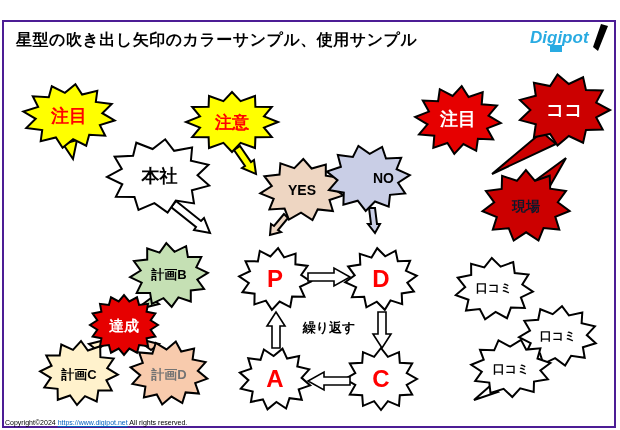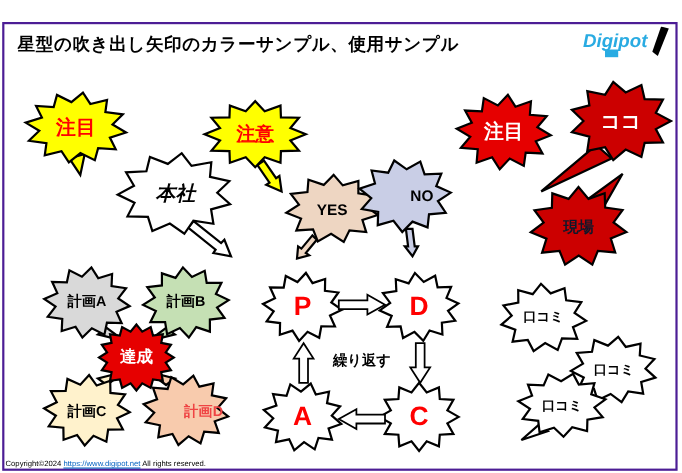--- a/index.html
+++ b/index.html
@@ -76,21 +76,21 @@
       <polygon fill="#ffff00" points="95.6,40.5 80.9,45.1 86.2,55.7 70.2,54.7 67.2,65.7 54.1,59.2 43.6,67.7 36.9,57.5 21.7,61.2 23.2,50.1 7.3,48.0 16.7,38.8 4.4,31.5 19.1,26.9 13.8,16.3 29.8,17.3 32.8,6.3 45.9,12.8 56.4,4.3 63.1,14.5 78.3,10.8 76.8,21.9 92.7,24.0 83.3,33.2"></polygon>
     </svg>
     <span class="bubble-label" style="left: 50%; top: 45%; font-size: 18px; color: rgb(255, 0, 0);">注目</span>
   </div>
 
   <div class="bubble" style="left:100px;top:112px;width:118px;height:100px">
     <svg viewBox="0 0 118 100">
       <polygon points="72,67 97,87 100,84 106,99 90,96 92,93 67,73" fill="#ffffff"></polygon>
       <polygon fill="#ffffff" points="105.2,51.6 87.9,56.3 90.0,69.4 71.8,66.6 63.6,78.5 50.4,69.2 34.5,76.0 30.5,63.1 11.9,62.7 18.3,50.3 3.0,42.9 17.8,34.9 10.6,22.7 29.1,21.7 32.3,8.7 48.6,15.0 61.2,5.3 70.1,16.8 88.1,13.5 86.9,26.7 104.5,30.7 93.5,41.3"></polygon>
     </svg>
-    <span class="bubble-label" style="left: 47%; top: 42%; font-size: 18px; color: rgb(0, 0, 0); font-style: italic;">本社</span>
+    <span class="bubble-label" style="left: 47%; top: 42%; font-size: 18px; color: rgb(0, 0, 0);">本社</span>
   </div>
 
   <div class="bubble" style="left:178px;top:66px;width:100px;height:88px">
     <svg viewBox="0 0 100 88">
       <polygon points="58,58 69,74 72,72 74,86 60,80 63,78 52,62" fill="#ffff00"></polygon>
       <polygon fill="#ffff00" points="96.0,34.0 82.0,39.6 89.8,49.0 73.4,49.3 73.0,60.0 58.6,54.9 50.0,64.0 41.4,54.9 27.0,60.0 26.6,49.3 10.2,49.0 18.0,39.6 4.0,34.0 18.0,28.4 10.2,19.0 26.6,18.7 27.0,8.0 41.4,13.1 50.0,4.0 58.6,13.1 73.0,8.0 73.4,18.7 89.8,19.0 82.0,28.4"></polygon>
     </svg>
     <span class="bubble-label" style="left: 50%; top: 39%; font-size: 17px; color: rgb(255, 0, 0); text-decoration: underline;">注意</span>
   </div>
 
@@ -126,27 +126,20 @@
   </div>
 
   <div class="bubble" style="left:474px;top:134px;width:96px;height:92px">
     <svg viewBox="0 0 96 92">
       <polygon points="58,24 88,2 72,30" stroke-width="2.5" fill="#cc0000"></polygon>
       <polygon stroke-width="2.5" fill="#cc0000" points="91.6,55.0 77.3,60.8 81.3,73.5 65.5,72.1 60.5,84.5 48.1,76.3 35.7,84.6 30.7,72.2 14.8,73.7 18.8,61.0 4.5,55.2 16.2,46.3 7.9,35.1 23.7,32.9 24.1,19.8 38.9,24.8 47.9,14.0 57.0,24.8 71.7,19.7 72.2,32.7 88.0,34.9 79.8,46.2"></polygon>
     </svg>
     <span class="bubble-label" style="left: 50%; top: 54%; font-size: 14px; color: #0f172a;">現場</span>
   </div>
 
-  <div class="bubble" style="left:33px;top:216px;width:84px;height:76px">
-    <svg viewBox="0 0 84 76">
-      <polygon points="60,60 76,72 52,66" fill="#d9d9d9"></polygon>
-      <polygon fill="#d9d9d9" points="80.8,40.3 68.9,45.5 73.6,55.8 60.2,55.4 57.9,66.2 46.5,60.4 37.9,68.8 31.7,59.1 19.1,62.9 19.6,51.9 6.4,50.0 13.5,40.7 3.2,33.7 15.1,28.5 10.4,18.2 23.8,18.6 26.1,7.8 37.5,13.6 46.1,5.2 52.3,14.9 64.9,11.1 64.4,22.1 77.6,24.0 70.5,33.3"></polygon>
-    </svg>
-    <span class="bubble-label" style="left: 50%; top: 48%; font-size: 13px; color: rgb(0, 0, 0);">計画A</span>
-  </div>
 
   <div class="bubble" style="left:123px;top:216px;width:84px;height:76px">
     <svg viewBox="0 0 84 76">
       <polygon points="24,60 8,72 32,66" fill="#c5e0b4"></polygon>
       <polygon fill="#c5e0b4" points="80.9,34.8 70.3,41.5 77.1,51.0 63.8,52.5 63.8,63.5 51.4,59.4 44.7,68.9 36.5,60.2 24.9,65.8 23.1,54.9 9.7,54.9 14.7,44.7 3.1,39.2 13.7,32.5 6.9,23.0 20.2,21.5 20.2,10.5 32.6,14.6 39.3,5.1 47.5,13.8 59.1,8.2 60.9,19.1 74.3,19.1 69.3,29.3"></polygon>
     </svg>
     <span class="bubble-label" style="left: 50%; top: 48%; font-size: 13px; color: rgb(0, 0, 0);">計画B</span>
   </div>
 
   <div class="bubble" style="left:33px;top:312px;width:84px;height:76px">
@@ -155,21 +148,21 @@
       <polygon fill="#fff2cc" points="80.9,40.7 69.4,46.3 74.7,56.4 61.3,56.6 59.7,67.5 48.0,62.2 40.0,71.0 33.1,61.5 20.8,65.8 20.6,54.8 7.3,53.5 13.8,43.9 3.1,37.3 14.6,31.7 9.3,21.6 22.7,21.4 24.3,10.5 36.0,15.8 44.0,7.0 50.9,16.5 63.2,12.2 63.4,23.2 76.7,24.5 70.2,34.1"></polygon>
     </svg>
     <span class="bubble-label" style="left: 50%; top: 52%; font-size: 13px; color: rgb(0, 0, 0);">計画C</span>
   </div>
 
   <div class="bubble" style="left:123px;top:312px;width:84px;height:76px">
     <svg viewBox="0 0 84 76">
       <polygon points="24,16 8,4 32,10" fill="#f8cbad"></polygon>
       <polygon fill="#f8cbad" points="80.4,44.6 68.2,49.0 71.9,59.6 58.6,58.4 55.3,69.1 44.5,62.6 35.2,70.5 29.8,60.5 16.9,63.5 18.4,52.6 5.4,49.9 13.2,41.1 3.6,33.4 15.8,29.0 12.1,18.4 25.4,19.6 28.7,8.9 39.5,15.4 48.8,7.5 54.2,17.5 67.1,14.5 65.6,25.4 78.6,28.1 70.8,36.9"></polygon>
     </svg>
-    <span class="bubble-label" style="left: 50%; top: 52%; font-size: 13px; color: #ef4444; margin-left: 16px;">計画D</span>
+    <span class="bubble-label" style="left: 50%; top: 52%; font-size: 13px; color: #737373;">計画D</span>
   </div>
 
   <div class="bubble" style="left:84px;top:270px;width:72px;height:66px">
     <svg viewBox="0 0 72 66">
       <polygon stroke-width="1.5" fill="#e60000" points="70.0,33.0 62.7,37.7 67.4,44.5 58.6,46.3 60.0,54.2 51.1,53.0 49.0,60.7 41.3,56.5 36.0,63.0 30.7,56.5 23.0,60.7 20.9,53.0 12.0,54.2 13.4,46.3 4.6,44.5 9.3,37.7 2.0,33.0 9.3,28.3 4.6,21.5 13.4,19.7 12.0,11.8 20.9,13.0 23.0,5.3 30.7,9.5 36.0,3.0 41.3,9.5 49.0,5.3 51.1,13.0 60.0,11.8 58.6,19.7 67.4,21.5 62.7,28.3"></polygon>
     </svg>
     <span class="bubble-label" style="left: 50%; top: 50%; font-size: 15px; color: rgb(255, 255, 255);">達成</span>
   </div>
 
   <div class="bubble" style="left:232px;top:222px;width:78px;height:70px">

